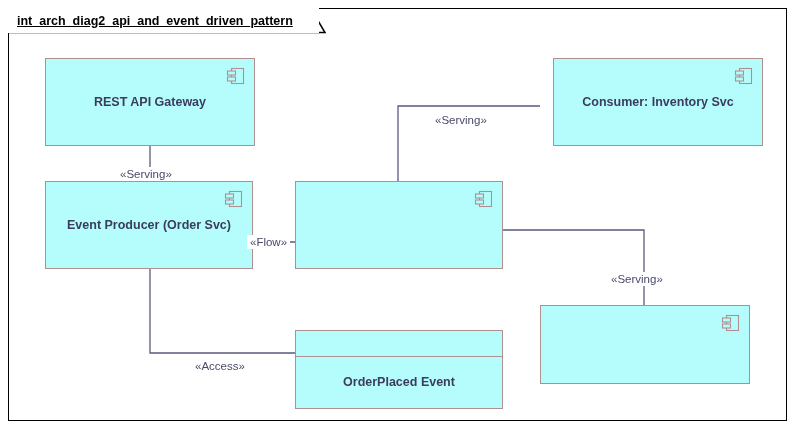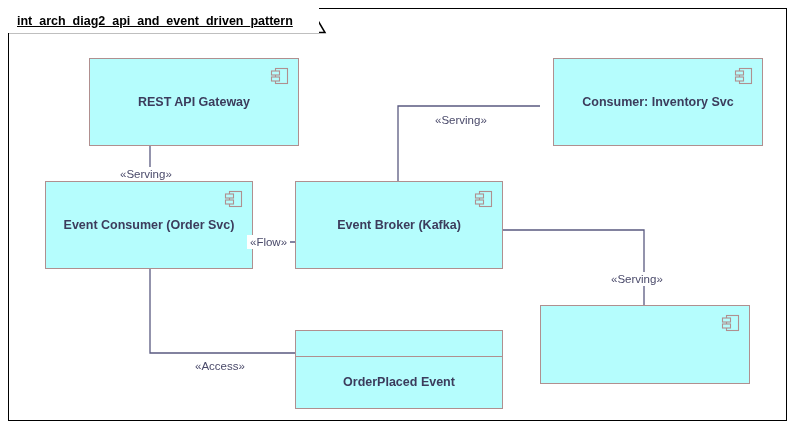--- a/index.html
+++ b/index.html
@@ -141,45 +141,44 @@
   <svg id="connectors">
     <g fill="none" stroke="#5a5a80" stroke-width="1.3">
       <path d="M 150 146 L 150 181"></path>
       <path d="M 253 242 L 295 242"></path>
       <path d="M 398 181 L 398 106 L 540 106"></path>
       <path d="M 503 230 L 644 230 L 644 305"></path>
       <path d="M 150 269 L 150 353 L 295 353"></path>
     </g>
   </svg>
 
-  <div class="node" style="left: 45px; top: 58px; width: 210px; height: 88px; margin-left: 44px;">
+  <div class="node" style="left: 45px; top: 58px; width: 210px; height: 88px;">
     <svg class="comp-icon" viewBox="0 0 20 20">
       <rect x="5.5" y="2.5" width="12" height="15" fill="none" stroke="#b08f8f" stroke-width="1.1"></rect>
       <rect x="1.5" y="5" width="8" height="4" fill="#b5fdfd" stroke="#b08f8f" stroke-width="1.1"></rect>
       <rect x="1.5" y="11" width="8" height="4" fill="#b5fdfd" stroke="#b08f8f" stroke-width="1.1"></rect>
     </svg>
     <div class="node-label">REST API Gateway</div>
   </div>
 
   <div class="node" style="left: 45px; top: 181px; width: 208px; height: 88px;">
     <svg class="comp-icon" viewBox="0 0 20 20">
       <rect x="5.5" y="2.5" width="12" height="15" fill="none" stroke="#b08f8f" stroke-width="1.1"></rect>
       <rect x="1.5" y="5" width="8" height="4" fill="#b5fdfd" stroke="#b08f8f" stroke-width="1.1"></rect>
       <rect x="1.5" y="11" width="8" height="4" fill="#b5fdfd" stroke="#b08f8f" stroke-width="1.1"></rect>
     </svg>
-    <div class="node-label">Event Consumer (Order Svc)</div>
+    <div class="node-label">Event Producer (Order Svc)</div>
   </div>
 
   <div class="node" style="left: 295px; top: 181px; width: 208px; height: 88px;">
     <svg class="comp-icon" viewBox="0 0 20 20">
       <rect x="5.5" y="2.5" width="12" height="15" fill="none" stroke="#b08f8f" stroke-width="1.1"></rect>
       <rect x="1.5" y="5" width="8" height="4" fill="#b5fdfd" stroke="#b08f8f" stroke-width="1.1"></rect>
       <rect x="1.5" y="11" width="8" height="4" fill="#b5fdfd" stroke="#b08f8f" stroke-width="1.1"></rect>
     </svg>
-    <div class="node-label">Event Broker (Kafka)</div>
   </div>
 
   <div class="node" style="left: 540px; top: 58px; width: 210px; height: 88px; margin-left: 13px;">
     <svg class="comp-icon" viewBox="0 0 20 20">
       <rect x="5.5" y="2.5" width="12" height="15" fill="none" stroke="#b08f8f" stroke-width="1.1"></rect>
       <rect x="1.5" y="5" width="8" height="4" fill="#b5fdfd" stroke="#b08f8f" stroke-width="1.1"></rect>
       <rect x="1.5" y="11" width="8" height="4" fill="#b5fdfd" stroke="#b08f8f" stroke-width="1.1"></rect>
     </svg>
     <div class="node-label">Consumer: Inventory Svc</div>
   </div>

